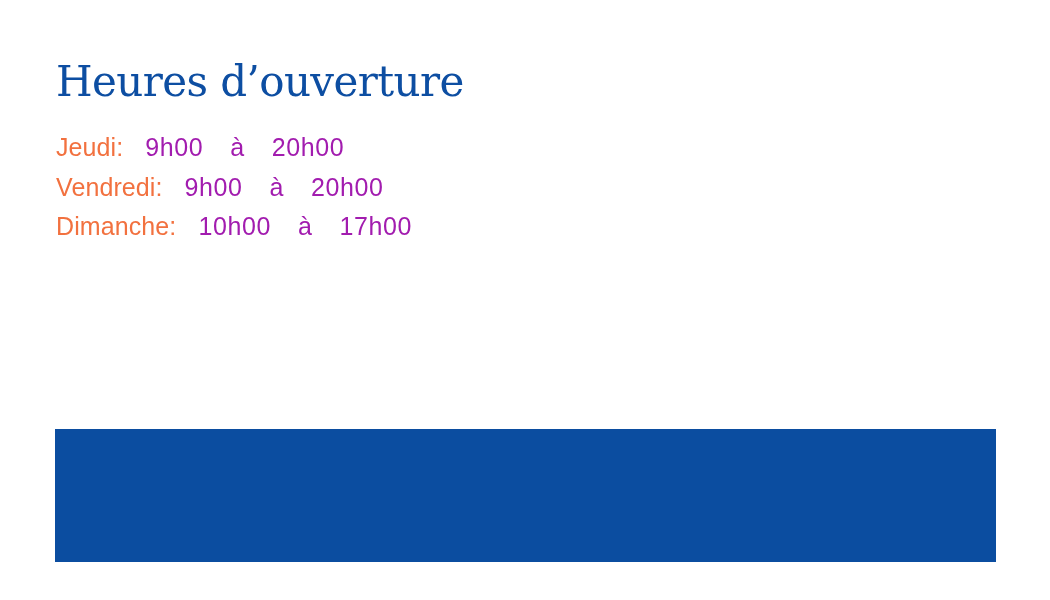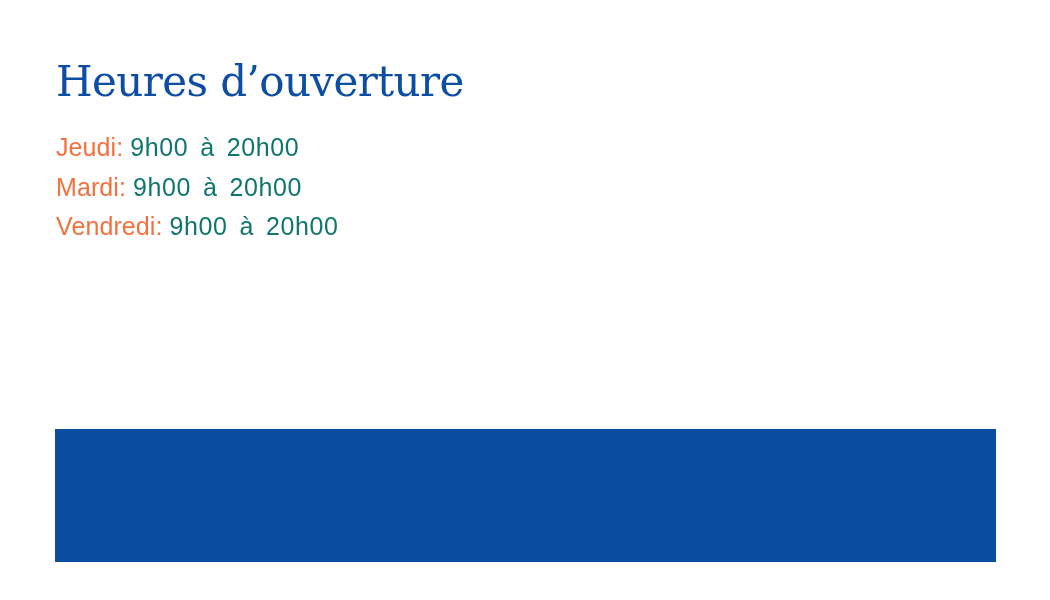--- a/index.html
+++ b/index.html
@@ -56,23 +56,23 @@
     font-weight: 400;
     white-space: nowrap;
   }
 
   .day-label {
     color: #f2713f;
     letter-spacing: 0.1px;
   }
 
   .day-hours {
-    color: #0f766e;
+    color: #a21caf;
     letter-spacing: 0.6px;
-    margin-left: 7px;
+    margin-left: 22px;
   }
 
   .range-sep {
     display: inline-block;
     padding: 0 5px;
   }
 
   
   .media-block {
     position: absolute;
@@ -89,29 +89,29 @@
 <div class="slide">
 
   <h1 class="page-title">Heures d’ouverture</h1>
 
   <ul class="hours-list">
 
     <li class="hours-row">
       <span class="day-label">Jeudi:</span><span class="day-hours">9h00</span><span class="range-sep day-hours">à</span><span class="day-hours">20h00</span>
     </li>
 
-    <li class="hours-row">
-      <span class="day-label">Mardi:</span><span class="day-hours">9h00</span><span class="range-sep day-hours">à</span><span class="day-hours">20h00</span>
-    </li>
 
 
 
     <li class="hours-row">
       <span class="day-label">Vendredi:</span><span class="day-hours">9h00</span><span class="range-sep day-hours">à</span><span class="day-hours">20h00</span>
     </li>
 
 
+    <li class="hours-row">
+      <span class="day-label">Dimanche:</span><span class="day-hours">10h00</span><span class="range-sep day-hours">à</span><span class="day-hours">17h00</span>
+    </li>
 
   </ul>
 
   <div class="media-block"></div>
 
 </div>
 
 </body></html>

